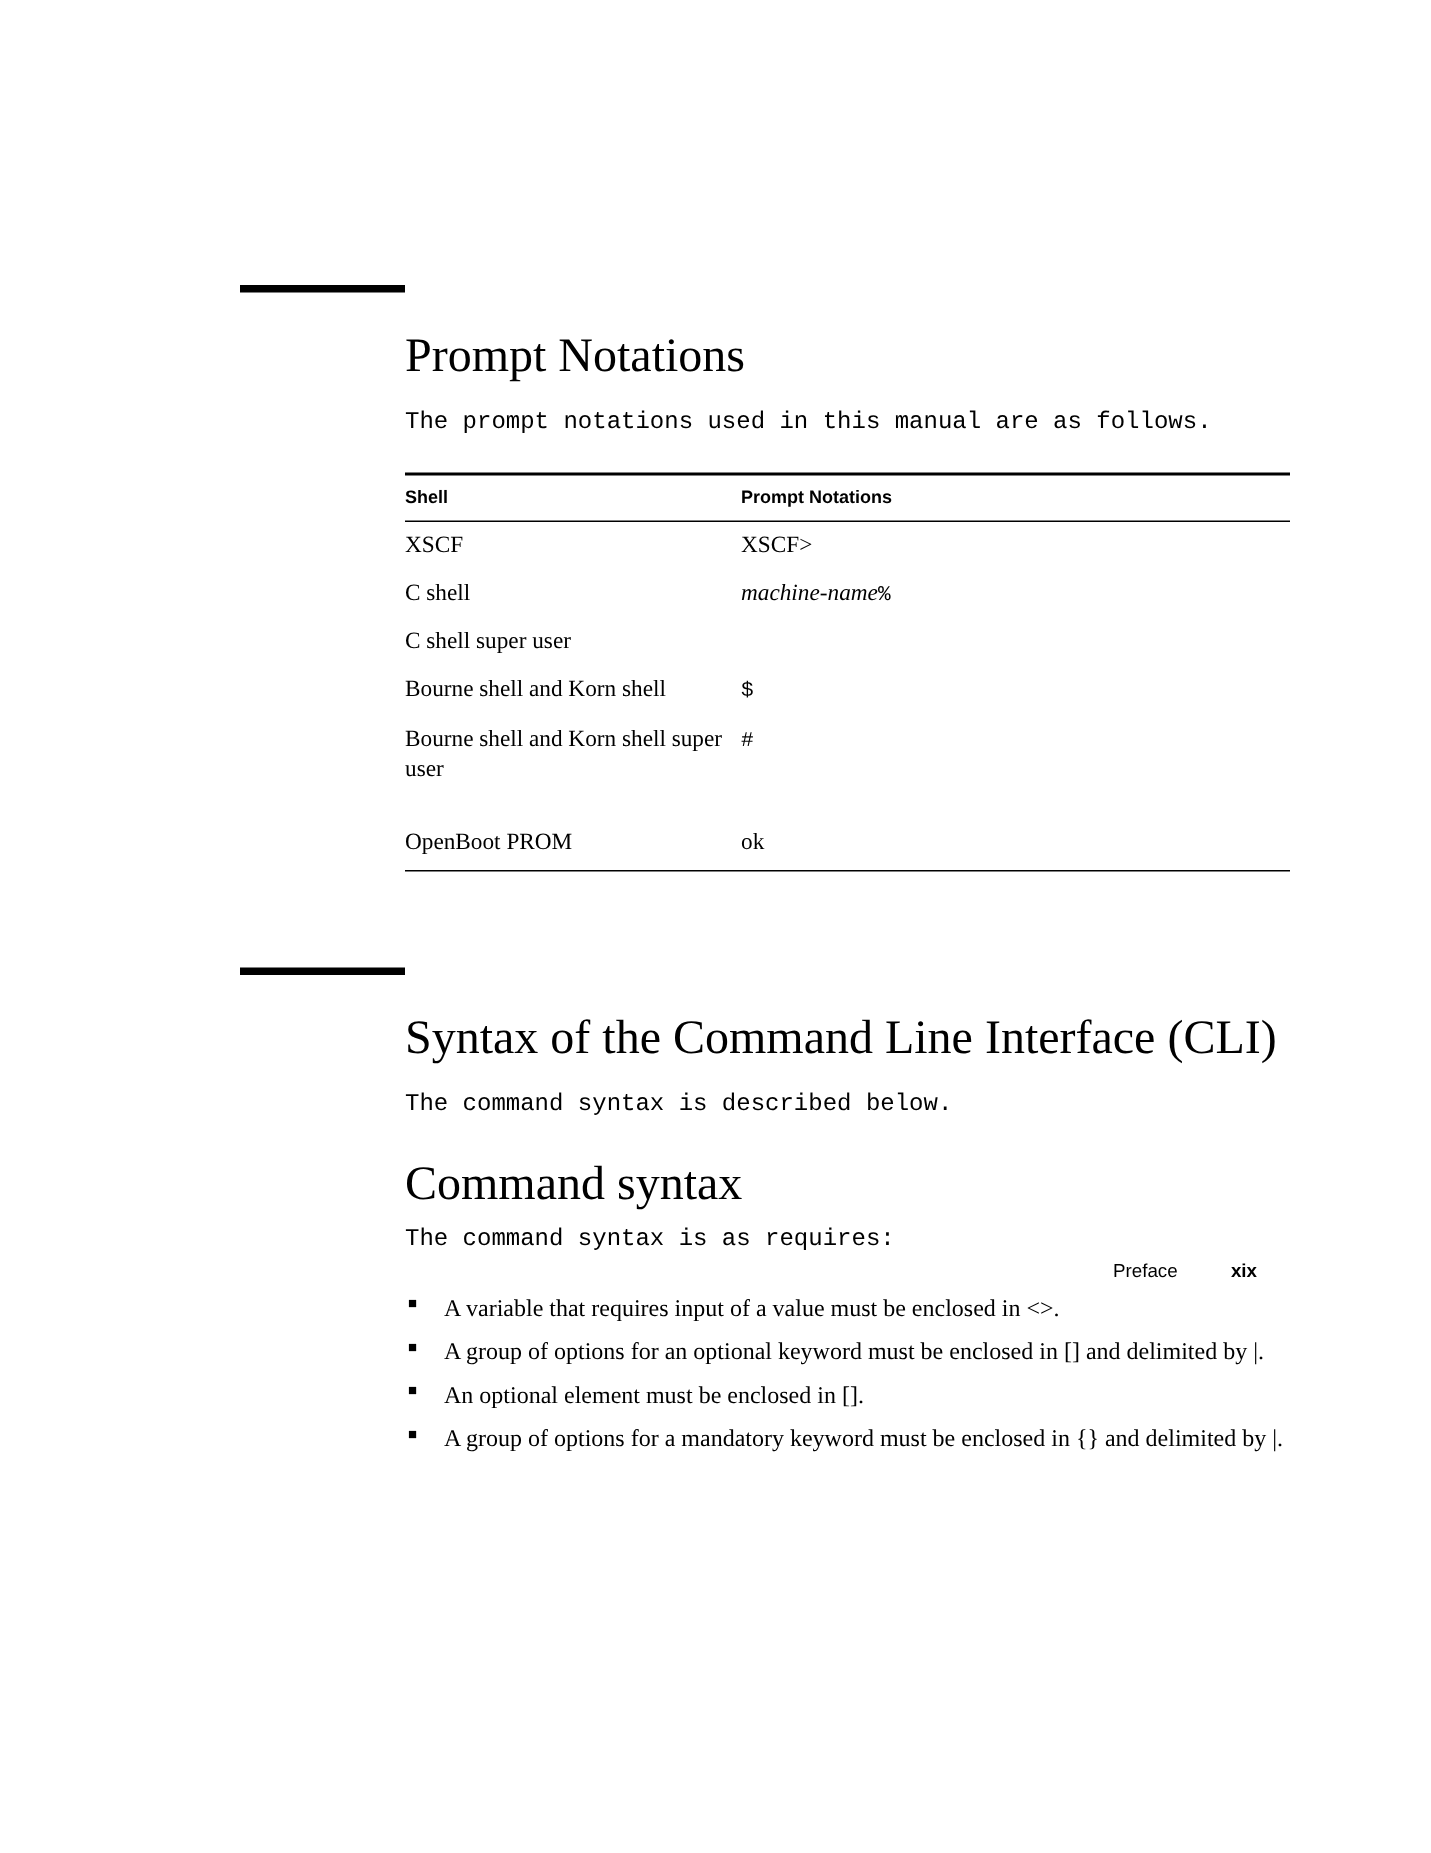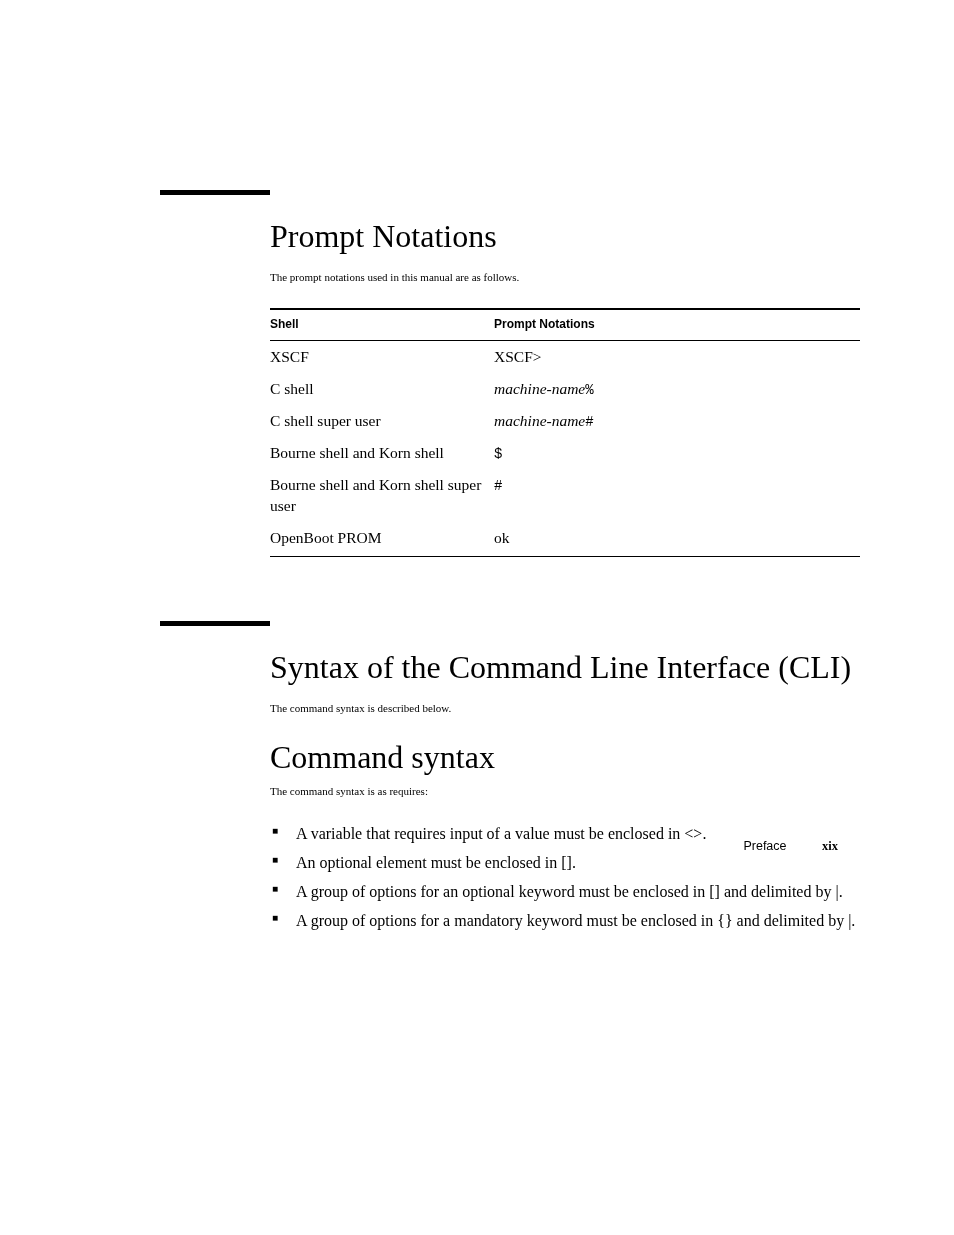--- a/index.html
+++ b/index.html
@@ -27,22 +27,23 @@
     margin-bottom: 24px;
   }
   h1 {
     font-weight: 400;
     font-size: 32px;
     margin: 0 0 16px 110px;
     line-height: 1.1;
   }
   p.intro {
     margin: 0 0 22px 110px;
-    font-size: 11px;
+    font-size: 16px;
     line-height: 1.45;
+    font-family: Liberation Mono, monospace;
   }
   .tbl {
     margin: 0 0 60px 110px;
     width: 590px;
   }
   .tbl-row {
     display: flex;
     padding: 6px 0;
     font-size: 15.5px;
     line-height: 1.3;
@@ -52,20 +53,21 @@
     border-bottom: 1px solid #000;
     font-family: Helvetica, Arial, sans-serif;
     font-weight: bold;
     font-size: 12px;
     padding: 7px 0;
     justify-content: center;
   }
   .tbl-last {
     border-bottom: 1px solid #000;
     padding-bottom: 8px;
+    margin-top: 17px;
   }
   .col1 {
     width: 218px;
     flex: none;
     padding-right: 6px;
   }
   .col2 {
     flex: 1;
   }
   .italic {
@@ -109,21 +111,20 @@
     bottom: 116px;
     right: 116px;
     font-family: Helvetica, Arial, sans-serif;
     font-size: 12.5px;
   }
   .footer .secname {
     margin-right: 32px;
   }
   .footer .pnum {
     font-weight: bold;
-    font-family: Liberation Serif, serif;
   }
 </style>
 </head>
 <body>
 
 <div class="page">
 
   <div class="content">
 
     <div class="sec-rule"></div>
@@ -141,21 +142,20 @@
         <div class="col2"><span>XSCF&gt;</span></div>
       </div>
 
       <div class="tbl-row">
         <div class="col1">C shell</div>
         <div class="col2"><span class="italic">machine-name</span><code class="cs">%</code></div>
       </div>
 
       <div class="tbl-row">
         <div class="col1">C shell super user</div>
-        <div class="col2"><span class="italic">machine-name</span><code class="cs">#</code></div>
       </div>
 
       <div class="tbl-row">
         <div class="col1">Bourne shell and Korn shell</div>
         <div class="col2"><code class="cs">$</code></div>
       </div>
 
       <div class="tbl-row">
         <div class="col1">Bourne shell and Korn shell super user</div>
         <div class="col2"><code class="cs">#</code></div>
@@ -170,22 +170,22 @@
     <div class="section2">
       <div class="sec-rule"></div>
       <h1>Syntax of the Command Line Interface (CLI)</h1>
       <p class="intro">The command syntax is described below.</p>
 
       <h2>Command syntax</h2>
       <p class="intro">The command syntax is as requires:</p>
 
       <ul class="bullets">
         <li>A variable that requires input of a value must be enclosed in &lt;&gt;.</li>
+        <li>A group of options for an optional keyword must be enclosed in [] and delimited by |.</li>
         <li>An optional element must be enclosed in [].</li>
-        <li>A group of options for an optional keyword must be enclosed in [] and delimited by |.</li>
         <li>A group of options for a mandatory keyword must be enclosed in {} and delimited by |.</li>
       </ul>
     </div>
 
   </div>
 
   <div class="footer">
     <span class="secname">Preface</span>
     <span class="pnum">xix</span>
   </div>

